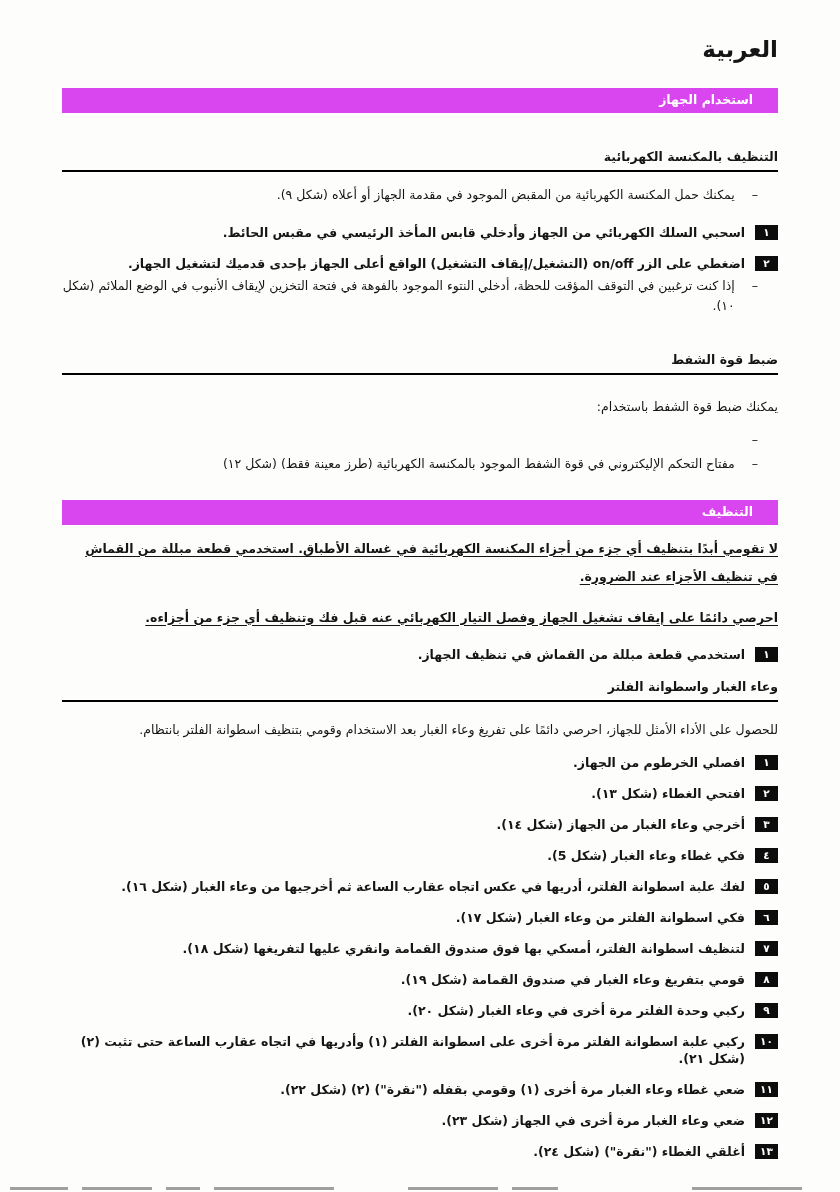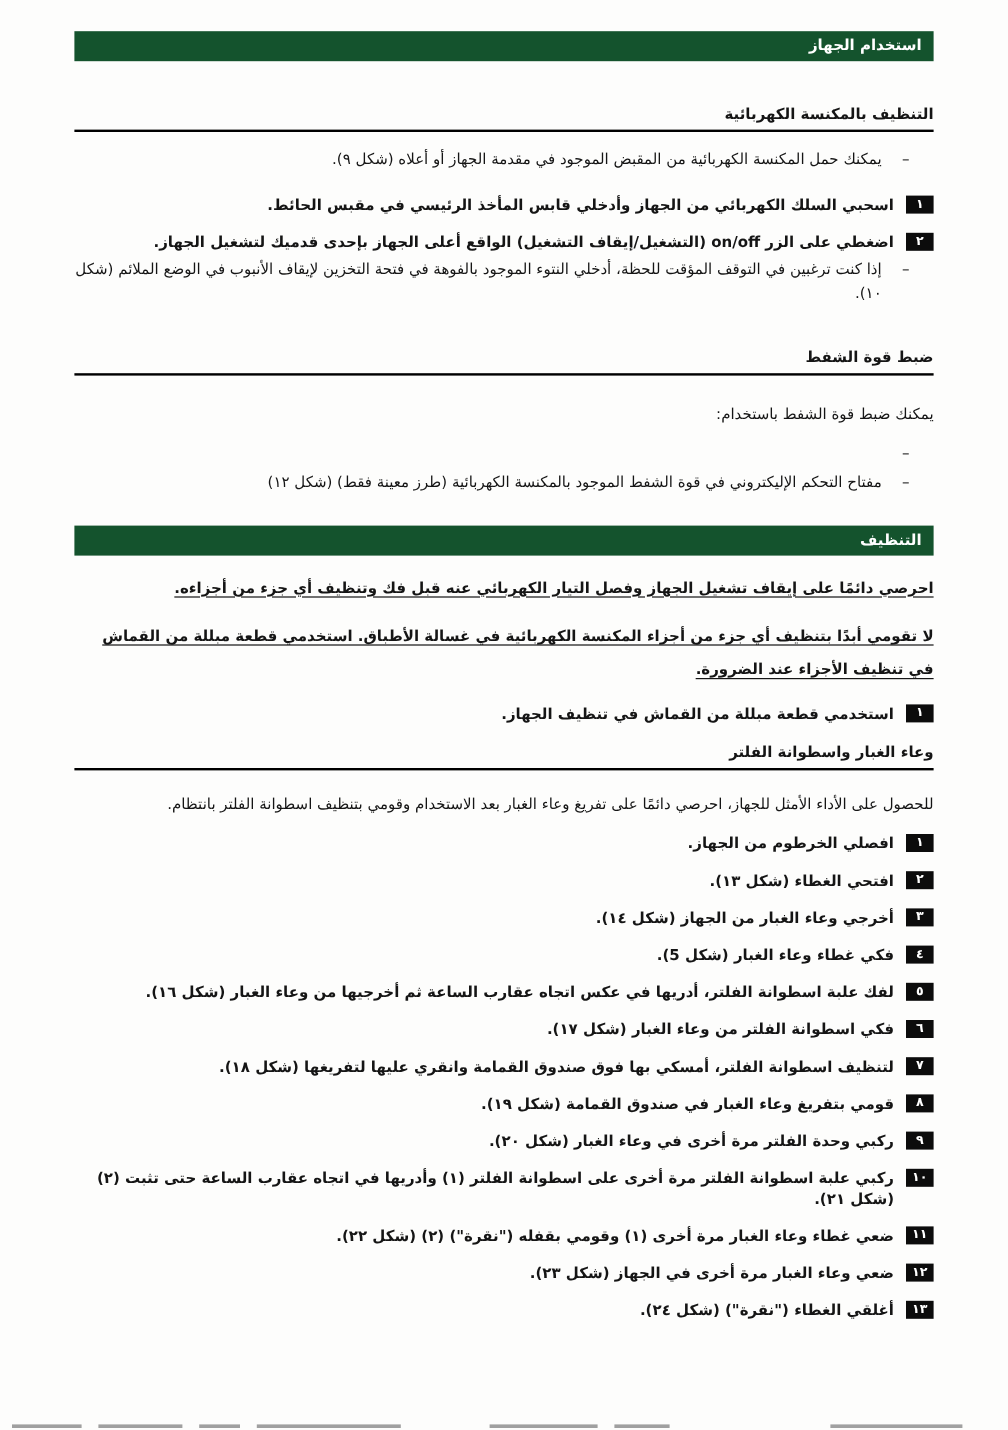--- a/index.html
+++ b/index.html
@@ -17,25 +17,25 @@
     direction:rtl;
     text-align:right;
   }
   .title{
     margin:36px 0 0;
     font-size:23px;
     font-weight:bold;
     letter-spacing:0;
   }
   .bar{
-    background:#14532d;
+    background:#d946ef;
     color:#fff;
     font-weight:bold;
     font-size:12.5px;
-    padding:4px 10px 6px;
+    padding:4px 25px 6px;
     margin-top:26px;
   }
   .rule-heading{
     margin:36px 0 0;
     font-size:12.5px;
     font-weight:bold;
     padding-bottom:6px;
     border-bottom:2px solid #000000;
   }
   .plain{
@@ -96,20 +96,21 @@
   .footer-marks span{display:block;height:3px;background:#555;}
   .fm1{width:58px;} .fm2{width:70px;background:#333;} .fm3{width:34px;background:#6a7a6a;}
   .fm4{width:120px;margin-right:60px;background:#4a5a6a;} .fm5{width:90px;background:#5a5a4a;}
   .fm6{width:46px;margin-right:120px;background:#777;} .fm7{width:110px;background:#3a4a3a;}
 </style>
 </head>
 <body>
 
 <div class="content">
 
+  <h1 class="title">العربية</h1>
 
   <div class="bar">استخدام الجهاز</div>
 
   <h2 class="rule-heading">التنظيف بالمكنسة الكهربائية</h2>
 
   <div class="note">
     <span class="dash">–</span>
     <span>يمكنك حمل المكنسة الكهربائية من المقبض الموجود في مقدمة الجهاز أو أعلاه (شكل ٩).</span>
   </div>
 
@@ -134,22 +135,22 @@
   <div class="note tight" style="margin-top:2px">
     <span class="dash">–</span>
   </div>
   <div class="note tight">
     <span class="dash">–</span>
     <span>مفتاح التحكم الإليكتروني في قوة الشفط الموجود بالمكنسة الكهربائية (طرز معينة فقط) (شكل ١٢)</span>
   </div>
 
   <div class="bar">التنظيف</div>
 
+  <p class="warning">لا تقومي أبدًا بتنظيف أي جزء من أجزاء المكنسة الكهربائية في غسالة الأطباق. استخدمي قطعة مبللة من القماش في تنظيف الأجزاء عند الضرورة.</p>
   <p class="warning" style="margin-top:13px">احرصي دائمًا على إيقاف تشغيل الجهاز وفصل التيار الكهربائي عنه قبل فك وتنظيف أي جزء من أجزاءه.</p>
-  <p class="warning">لا تقومي أبدًا بتنظيف أي جزء من أجزاء المكنسة الكهربائية في غسالة الأطباق. استخدمي قطعة مبللة من القماش في تنظيف الأجزاء عند الضرورة.</p>
 
   <div class="step">
     <span class="badge">١</span>
     <span>استخدمي قطعة مبللة من القماش في تنظيف الجهاز.</span>
   </div>
 
   <h2 class="rule-heading" style="margin-top:16px">وعاء الغبار واسطوانة الفلتر</h2>
 
   <p class="plain">للحصول على الأداء الأمثل للجهاز، احرصي دائمًا على تفريغ وعاء الغبار بعد الاستخدام وقومي بتنظيف اسطوانة الفلتر بانتظام.</p>
 

